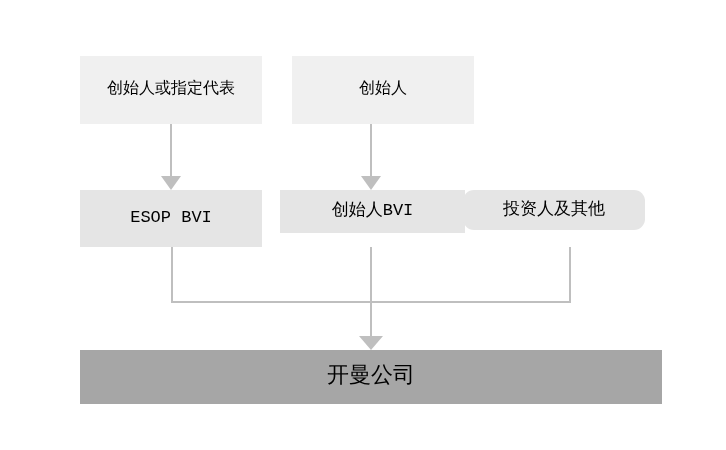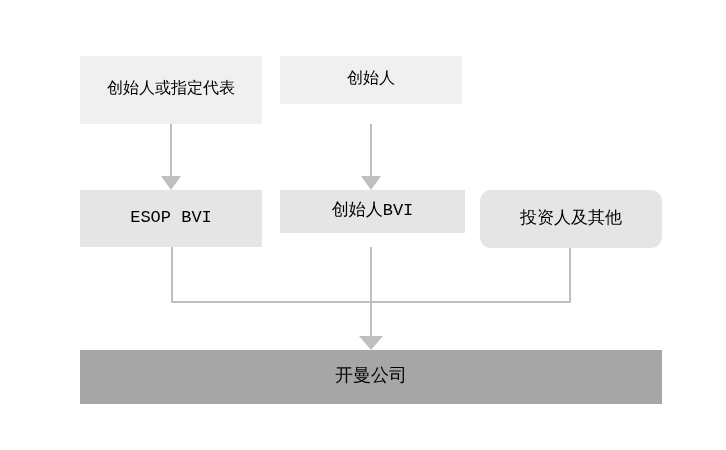--- a/index.html
+++ b/index.html
@@ -41,21 +41,21 @@
   .tier-1 {
     background: #F0F0F0;
     font-size: 16px;
   }
   .tier-2 {
     background: #e5e5e5;
     font-size: 17px;
   }
   .tier-3 {
     background: #A6A6A6;
-    font-size: 18px;
+    font-size: 22px;
   }
   .node-label {
     display: block;
     padding: 0 10px;
     white-space: pre-line;
   }
 </style>
 </head>
 <body>
 
@@ -87,33 +87,33 @@
     <g>
       <line x1="371" y1="302" x2="371" y2="336" stroke="#BFBFBF" stroke-width="2"></line>
       <polygon points="359,336 383,336 371,350" fill="#BFBFBF"></polygon>
     </g>
   </svg>
 
   <div class="node tier-1" style="left:80px; top:56px; width:182px; height:68px;">
     <span class="node-label">创始人或指定代表</span>
   </div>
 
-  <div class="node tier-1" style="left:280px; top:56px; width:182px; height:48px;">
+  <div class="node tier-1" style="left:292px; top:56px; width:182px; height:68px;">
     <span class="node-label">创始人</span>
   </div>
 
   <div class="node tier-2" style="left:80px; top:190px; width:182px; height:57px;">
     <span class="node-label">ESOP BVI</span>
   </div>
 
   <div class="node tier-2" style="left:280px; top:190px; width:185px; height:43px;">
     <span class="node-label">创始人BVI</span>
   </div>
 
-  <div class="node tier-2" style="left:480px; top:190px; width:182px; height:58px;border-radius:11px;">
+  <div class="node tier-2" style="left:463px; top:190px; width:182px; height:40px;border-radius:11px;">
     <span class="node-label">投资人及其他</span>
   </div>
 
   <div class="node tier-3" style="left:80px; top:350px; width:582px; height:54px;">
     <span class="node-label">开曼公司</span>
   </div>
 
 </div>
 
 </body></html>

